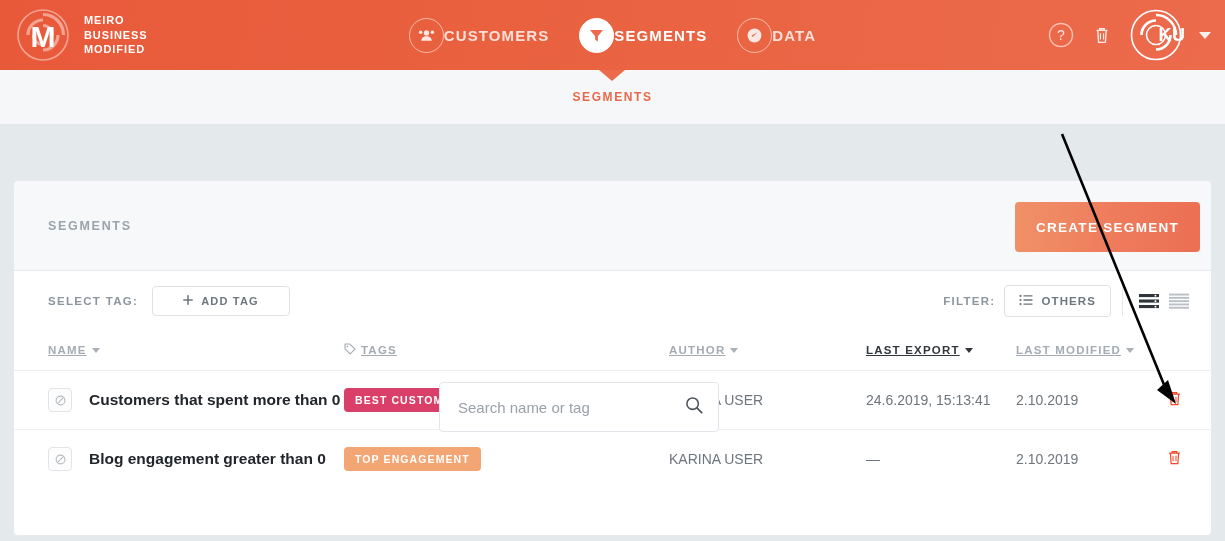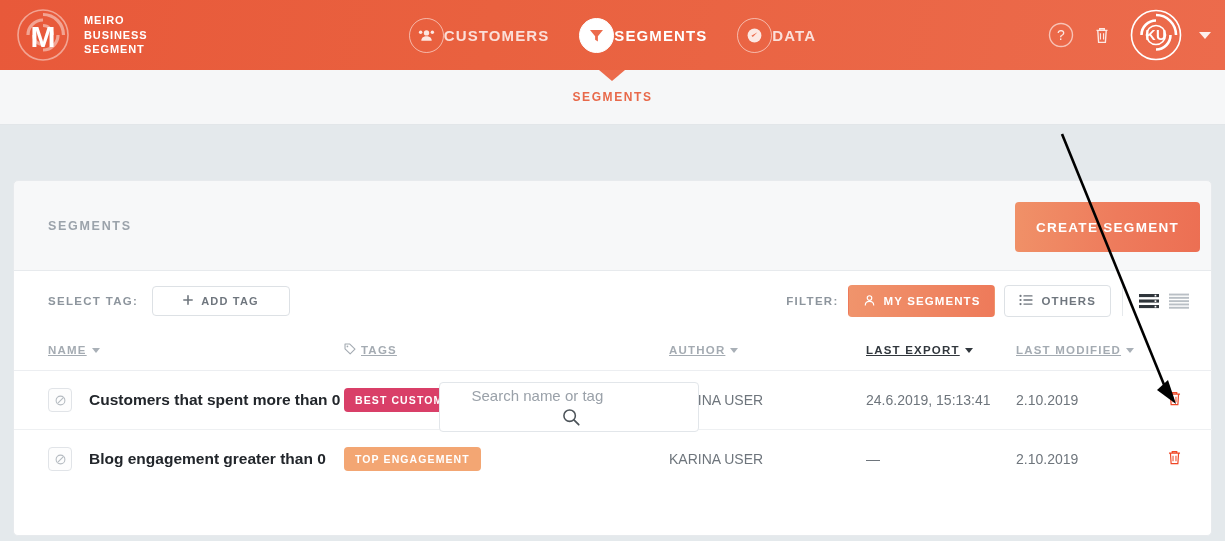--- a/index.html
+++ b/index.html
@@ -51,23 +51,23 @@
   }
   .navitem.active .nav-lbl { color: #fff; }
 
   .header-right {
     position: absolute; right: 14px; top: 0; height: 70px;
     display: flex; align-items: center; gap: 17px;
   }
   .hicon { cursor: pointer; display: flex; align-items: center; justify-content: center; }
   .avatar-wrap { position: relative; width: 52px; height: 52px; cursor: pointer; }
   .avatar-txt {
-    position: absolute; left: 0; top: 0; width: 52px; height: 52px;
+    position: absolute; left: 16px; top: 0; width: 52px; height: 52px;
     display: flex; align-items: center; justify-content: center;
-    color: #fff; font-size: 14px; font-weight: bold; letter-spacing: 0.5px;
+    color: #fff; font-size: 18px; font-weight: bold; letter-spacing: 0.5px;
   }
   .caret-dn {
     width: 0; height: 0; cursor: pointer;
     border-left: 6px solid transparent; border-right: 6px solid transparent;
     border-top: 7px solid rgba(255,255,255,0.9);
   }
 
   
   .subnav {
     position: relative; height: 55px; background: #f6f7f8;
@@ -94,23 +94,23 @@
     height: 91px;
     display: flex; align-items: center;
     padding: 0 24px 0 34px;
     position: relative;
   }
   .card-title {
     color: #9ba3ab; font-size: 12.5px; font-weight: bold; letter-spacing: 1.7px;
   }
   .search-box {
     position: absolute; left: 425px; top: 201px;
-    width: 260px; height: 50px;
+    width: 280px; height: 50px;
     background: #fff; border: 1px solid #e2e6ea; border-radius: 4px;
-    display: flex; align-items: center; padding: 0 14px 0 18px; flex-direction: column;
+    display: flex; align-items: center; padding: 0 14px 0 18px;
   }
   .search-inp {
     flex: 1; border: none; outline: none; background: transparent;
     font-family: "Liberation Sans", sans-serif;
     font-size: 15px; color: #3b4149;
   }
   .search-inp::placeholder { color: #9aa1a9; }
   .btn-create {
     position: absolute; right: 11px; top: 21px;
     width: 185px; height: 50px; border: none; border-radius: 4px;
@@ -220,21 +220,21 @@
           <path d="M27 12a15 15 0 0 0-15 15" fill="none" stroke="rgba(255,255,255,.45)" stroke-width="3.2"></path>
           <path d="M42 27a15 15 0 0 1-15 15" fill="none" stroke="rgba(255,255,255,.45)" stroke-width="3.2"></path>
           <path d="M27 17.5a9.5 9.5 0 0 1 9.5 9.5" fill="none" stroke="rgba(255,255,255,.45)" stroke-width="3"></path>
           <path d="M17.5 27a9.5 9.5 0 0 0 9.5 9.5" fill="none" stroke="rgba(255,255,255,.45)" stroke-width="3"></path>
           <text x="27" y="38.5" text-anchor="middle" fill="#fff" font-family="Liberation Sans, sans-serif" font-size="30" font-weight="bold">M</text>
         </svg>
       </span>
       <div class="brand-text">
         <div>MEIRO</div>
         <div>BUSINESS</div>
-        <div>SEGMENT</div>
+        <div>MODIFIED</div>
       </div>
     </div>
 
     <div class="mainnav">
 
       <div class="navitem">
         <span class="nav-ico">
           <svg viewBox="0 0 22 22" width="19" height="19">
             <circle cx="11" cy="8" r="3.1" fill="rgba(255,255,255,.85)"></circle>
             <path d="M5 17c0-3.2 2.7-5 6-5s6 1.8 6 5z" fill="rgba(255,255,255,.85)"></path>
@@ -324,29 +324,20 @@
             <svg viewBox="0 0 12 12" width="10" height="10">
               <path d="M6 1v10M1 6h10" stroke="#6f767e" stroke-width="1.9" stroke-linecap="round"></path>
             </svg>
           </span>
           <span>ADD TAG</span>
         </button>
 
         <div class="filter-group">
           <span class="lbl-small">FILTER:</span>
 
-          <button class="fbtn active">
-            <span>
-              <svg viewBox="0 0 16 16" width="13" height="13">
-                <circle cx="8" cy="5" r="2.8" fill="none" stroke="#fff" stroke-width="1.4"></circle>
-                <path d="M2.8 14c0-3 2.3-5 5.2-5s5.2 2 5.2 5" fill="none" stroke="#fff" stroke-width="1.4"></path>
-              </svg>
-            </span>
-            <span>MY SEGMENTS</span>
-          </button>
 
 
           <button class="fbtn">
             <span>
               <svg viewBox="0 0 16 14" width="14" height="12">
                 <path d="M5.6 2.2H15M5.6 7H15M5.6 11.8H15" stroke="#6f767e" stroke-width="1.5" stroke-linecap="round"></path>
                 <circle cx="1.6" cy="2.2" r="1.3" fill="#6f767e"></circle>
                 <circle cx="1.6" cy="7" r="1.3" fill="#6f767e"></circle>
                 <circle cx="1.6" cy="11.8" r="1.3" fill="#6f767e"></circle>
               </svg>

